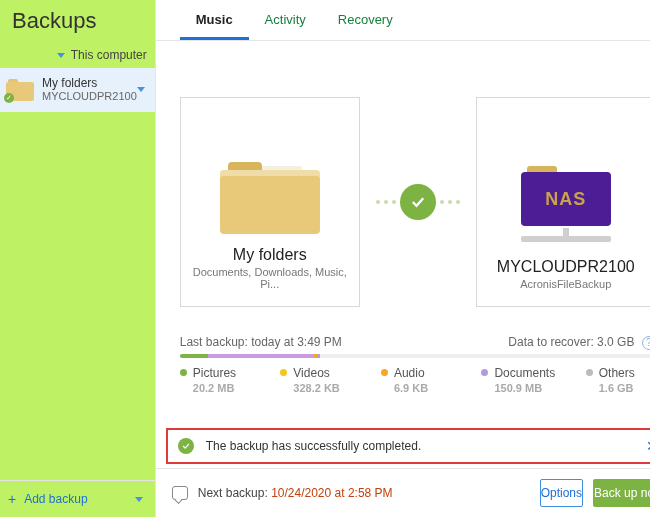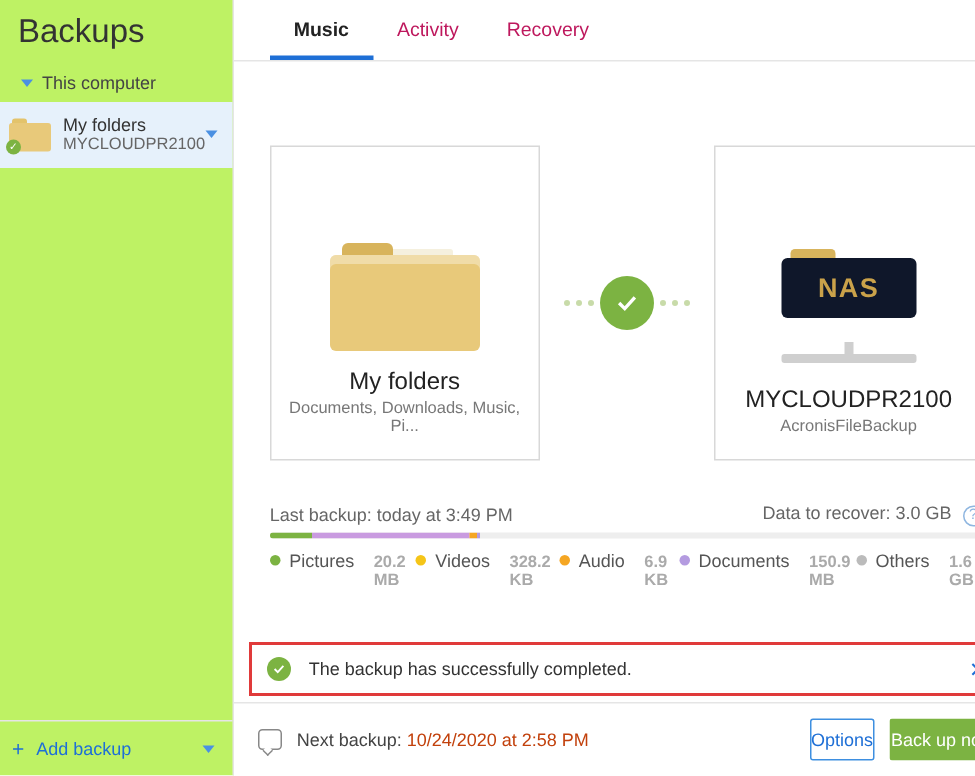--- a/index.html
+++ b/index.html
@@ -1,76 +1,76 @@
 <!DOCTYPE html>
 <html><head>
 <meta charset="utf-8">
 <style>
 * { box-sizing: border-box; margin: 0; padding: 0; }
 body { font-family: "Segoe UI", Arial, sans-serif; font-size: 12px; color: #333; background: #fff; width: 650px; height: 517px; overflow: hidden; }
 .app { display: flex; height: 100%; }
 .sidebar { width: 168px; background: #bef264; border-right: 1px solid #e5e5e5; display: flex; flex-direction: column; }
 .sidebar-title { font-size: 22px; font-weight: 300; color: #333; padding: 8px 12px 10px 12px; }
-.tree-header { display: flex; align-items: center; padding: 4px 8px 6px 14px; color: #444; }
+.tree-header { display: flex; align-items: center; padding: 4px 8px 6px 2px; color: #444; justify-content: flex-end; }
 .tree-caret { width: 0; height: 0; border-left: 4px solid transparent; border-right: 4px solid transparent; border-top: 5px solid #4a90e2; margin-right: 6px; }
 .backup-item { display: flex; align-items: center; padding: 8px 6px; background: #e6f1fb; position: relative; }
 .folder-ico { position: relative; width: 28px; height: 22px; margin-right: 8px; }
 .folder-ico .tab { position: absolute; top: 0; left: 2px; width: 10px; height: 4px; background: #e3c36b; border-radius: 2px 2px 0 0; }
 .folder-ico .body { position: absolute; top: 3px; left: 0; width: 28px; height: 19px; background: #e8c97a; border-radius: 2px; }
 .folder-ico .check { position: absolute; bottom: -2px; left: -2px; width: 10px; height: 10px; border-radius: 50%; background: #7cb342; display: flex; align-items: center; justify-content: center; color: #fff; font-size: 7px; }
 .backup-texts { line-height: 1.2; flex: 1; }
 .backup-name { color: #333; }
 .backup-dest { color: #666; font-size: 11px; }
 .item-caret { width: 0; height: 0; border-left: 4px solid transparent; border-right: 4px solid transparent; border-top: 5px solid #4a90e2; margin-right: 4px; }
 .sidebar-footer { margin-top: auto; display: flex; align-items: center; padding: 10px 8px; color: #1e6fd6; border-top: 1px solid #e5e5e5; }
 .plus { font-size: 14px; margin-right: 8px; }
 .sidebar-footer .item-caret { margin-left: auto; }
 
 .main { flex: 1; display: flex; flex-direction: column; }
 .tabs { display: flex; padding: 4px 24px 0 24px; border-bottom: 1px solid #e5e5e5; }
-.tab-btn { padding: 8px 16px 10px 16px; color: #be185d; cursor: pointer; border-bottom: 3px solid transparent; font-size: 13px; }
+.tab-btn { padding: 8px 16px 10px 16px; color: #15803d; cursor: pointer; border-bottom: 3px solid transparent; font-size: 13px; }
 .tab-btn.active { color: #222; font-weight: 600; border-bottom-color: #1e6fd6; }
 
 .content { flex: 1; position: relative; padding: 0 24px; display: flex; flex-direction: column; }
 
 .cards { display: flex; align-items: center; justify-content: center; gap: 16px; margin-top: 56px; }
 .card { width: 180px; height: 210px; border: 1px solid #d8d8d8; background: #fff; display: flex; flex-direction: column; align-items: center; justify-content: flex-end; padding: 12px 10px 16px 10px; text-align: center; }
 .card-title { font-size: 16px; color: #222; margin-top: 12px; }
 .card-sub { font-size: 11px; color: #777; margin-top: 2px; }
 
 .big-folder { position: relative; width: 100px; height: 72px; }
 .big-folder .tab { position: absolute; top: 0; left: 8px; width: 34px; height: 12px; background: #d8b45c; border-radius: 4px 4px 0 0; }
 .big-folder .body { position: absolute; top: 8px; left: 0; width: 100px; height: 64px; background: #e8c97a; border-radius: 4px; box-shadow: inset 0 6px 0 rgba(255,255,255,.35); }
 .big-folder .papers { position: absolute; top: 4px; left: 16px; width: 66px; height: 10px; background: #f5f0de; border-radius: 2px 2px 0 0; }
 
 .nas { position: relative; width: 110px; height: 80px; }
 .nas .stand { position: absolute; bottom: 4px; left: 10px; width: 90px; height: 6px; background: #cfcfcf; border-radius: 2px; }
 .nas .stem { position: absolute; bottom: 8px; left: 52px; width: 6px; height: 10px; background: #cfcfcf; }
 .nas .folder { position: absolute; top: 0; left: 10px; width: 90px; height: 60px; }
 .nas .folder .tab { position: absolute; top: 0; left: 6px; width: 30px; height: 10px; background: #d8b45c; border-radius: 3px 3px 0 0; }
-.nas .folder .body { position: absolute; top: 6px; left: 0; width: 90px; height: 40px; background: #0f172a; border-radius: 4px; display: flex; align-items: center; justify-content: center; }
+.nas .folder .body { position: absolute; top: 6px; left: 0; width: 90px; height: 54px; background: #4c1d95; border-radius: 4px; display: flex; align-items: center; justify-content: center; }
 .nas-label { color: #caa24a; font-weight: 700; font-size: 18px; letter-spacing: 1px; }
 
 .connector { display: flex; align-items: center; }
 .dots { display: flex; gap: 4px; }
 .dot { width: 4px; height: 4px; border-radius: 50%; background: #c8dba9; }
 .check-circle { width: 36px; height: 36px; border-radius: 50%; background: #7cb342; display: flex; align-items: center; justify-content: center; margin: 0 4px; }
 .check-circle svg { width: 18px; height: 18px; stroke: #fff; stroke-width: 3; fill: none; }
 
 .meta-row { display: flex; justify-content: space-between; margin-top: 28px; font-size: 12px; color: #666; align-items: center; }
 .help-ico { display: inline-flex; width: 14px; height: 14px; border: 1px solid #8fb6e0; border-radius: 50%; color: #8fb6e0; align-items: center; justify-content: center; font-size: 10px; margin-left: 4px; }
 
 .bar { display: flex; height: 4px; width: 100%; margin-top: 4px; border-radius: 2px; overflow: hidden; background: #eee; }
 .seg-pic { background: #7cb342; width: 6%; }
 .seg-vid { background: #c99be0; width: 22%; }
 .seg-aud { background: #f5a623; width: 1%; }
 .seg-doc { background: #b49be0; width: 0.5%; }
 
 .cats { display: flex; justify-content: space-between; margin-top: 8px; padding-bottom: 10px; }
-.cat { display: flex; flex-direction: row; align-items: flex-start; font-size: 12px; color: #555; min-width: 70px; }
+.cat { display: flex; flex-direction: column; align-items: flex-start; font-size: 12px; color: #555; min-width: 70px; }
 .cat .row { display: flex; align-items: center; gap: 6px; }
 .cat .d { width: 7px; height: 7px; border-radius: 50%; }
 .cat .sz { color: #aaa; font-size: 11px; margin-left: 13px; margin-top: 2px; font-weight: bold; }
 .d-green { background: #7cb342; } .d-yellow { background: #f5c518; } .d-orange { background: #f5a623; } .d-purple { background: #b49be0; } .d-grey { background: #bbb; }
 
 .alert { position: absolute; left: 10px; right: 10px; bottom: 4px; border: 2px solid #e03a3a; display: flex; align-items: center; padding: 8px 10px; background: #fff; }
 .alert .ok { width: 16px; height: 16px; border-radius: 50%; background: #7cb342; display: flex; align-items: center; justify-content: center; margin-right: 12px; }
 .alert .ok svg { width: 10px; height: 10px; stroke: #fff; stroke-width: 3; fill: none; }
 .alert .msg { color: #333; }
 .alert .close { margin-left: auto; color: #1e6fd6; font-size: 14px; cursor: pointer; }

